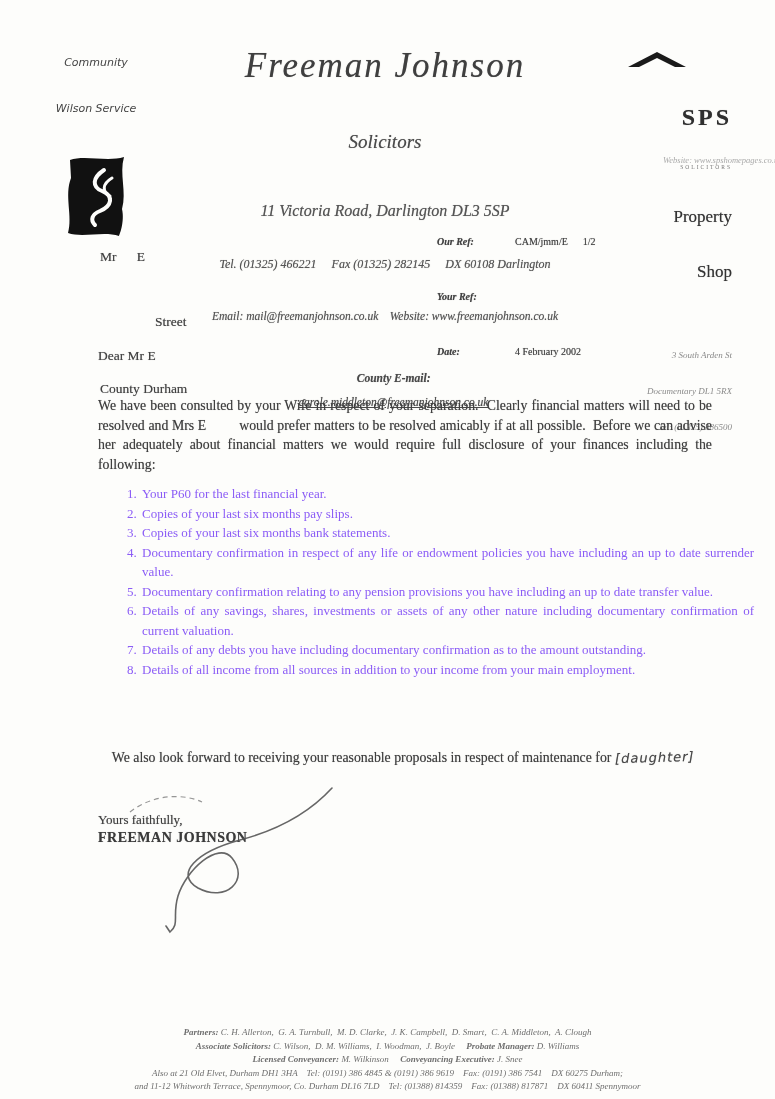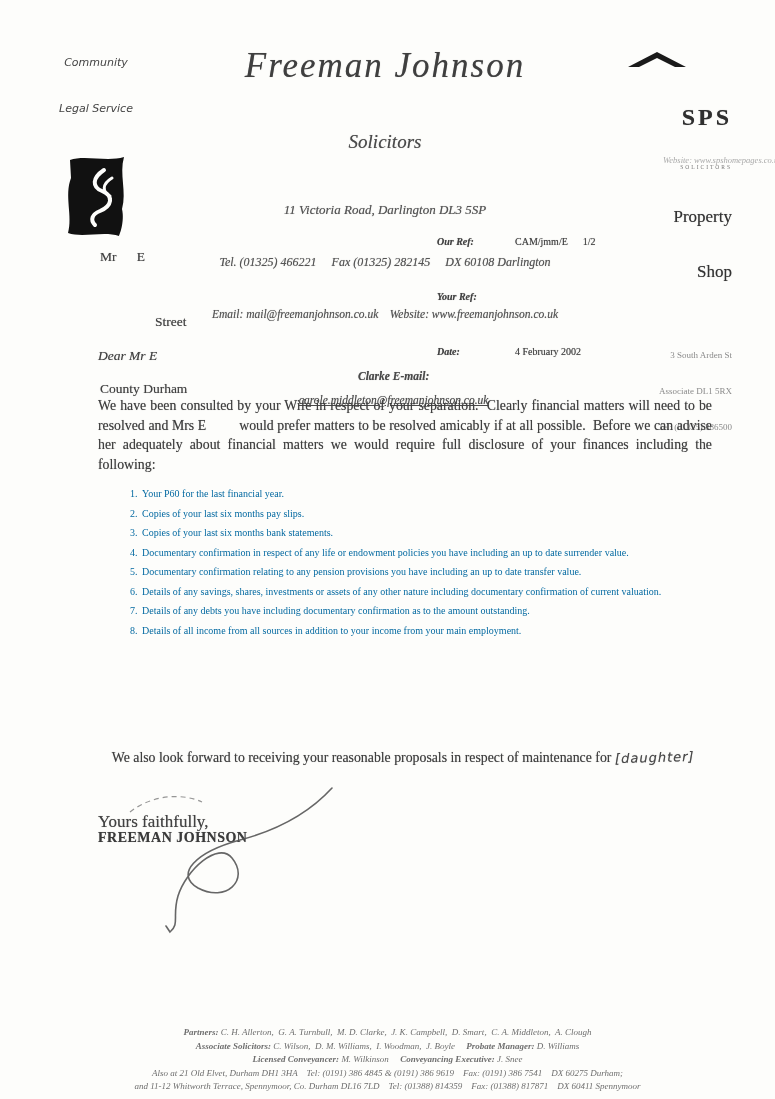--- a/index.html
+++ b/index.html
@@ -18,102 +18,102 @@
   .abs{position:absolute;}
 
   
   .cls-box{left:36px;top:22px;width:120px;text-align:center;}
   .cls-label{font-family:"DejaVu Sans",sans-serif;font-style:italic;font-size:11px;line-height:10px;color:#444;}
   .cls-blob{margin:4px auto 0;display:block;}
 
   .firm-block{left:150px;top:10px;width:470px;text-align:center;}
   .firm-name{font-size:35px;font-style:italic;letter-spacing:2px;color:#3f3f3f;line-height:40px;}
   .firm-type{font-size:19px;font-style:italic;color:#4a4a4a;margin-top:9px;}
-  .firm-addr{font-size:13px;font-style:italic;color:#555;margin-top:13px;}
+  .firm-addr{font-size:16px;font-style:italic;color:#555;margin-top:13px;}
   .firm-tel{font-size:12px;font-style:italic;color:#555;margin-top:1px;}
   .firm-email{font-size:11.5px;font-style:italic;color:#555;margin-top:2px;}
   .firm-direct{font-size:11.5px;font-style:italic;color:#4a4a4a;margin-top:2px;}
   .firm-direct .lbl{font-weight:bold;}
   .firm-direct .eml{text-decoration:underline;font-style:italic;}
 
   .sps-box{left:582px;top:16px;width:150px;text-align:right;}
   .sps-roof{display:block;margin:0 auto;}
   .sps-name{font-size:24px;letter-spacing:3px;font-weight:bold;color:#2f2f2f;line-height:22px;}
   .sps-solicitors{font-size:5.5px;letter-spacing:2px;color:#777;line-height:7px;}
   .sps-prop{font-size:17px;color:#333;line-height:19px;}
-  .sps-addr{font-size:9px;color:#8a8a8a;line-height:12px;margin-top:8px;}
+  .sps-addr{font-size:9px;font-style:italic;color:#8a8a8a;line-height:12px;margin-top:8px;}
   .sps-web{left:552px;top:155px;width:230px;font-size:8.5px;font-style:italic;color:#a9a9a9;text-align:right;}
 
   
   .recipient{left:100px;top:214px;font-size:13.5px;line-height:17px;color:#424242;}
   .recipient .street{margin-left:55px;margin-top:14px;}
   .recipient .county{margin-top:16px;}
   .refs{left:437px;top:214px;font-size:10px;color:#424242;}
   .refs .row{display:flex;margin-bottom:22px;}
   .refs .lbl{font-style:italic;font-weight:bold;width:78px;}
   .refs .val{}
 
   
   .body-text{left:98px;width:614px;font-size:13.8px;line-height:19.5px;color:#3e3e3e;text-align:justify;}
-  .salutation{left:98px;top:348px;font-size:13.5px;color:#424242;font-style:italic;}
+  .salutation{left:98px;top:348px;font-size:13.5px;color:#424242;}
   .para1{top:396px;}
   ol.disclosure{left:98px;top:484px;width:614px;margin:0;padding:0 0 0 42px;}
-  ol.disclosure li{font-size:10px;line-height:19.5px;text-align:justify;color:#0369a1;margin:0;padding-left:2px;}
+  ol.disclosure li{font-size:13px;line-height:19.5px;text-align:justify;color:#8b5cf6;margin:0;padding-left:2px;}
   .para2{top:728px;width:648px;text-align:left;}
   .handwritten{font-family:"DejaVu Sans",sans-serif;font-style:italic;font-size:13px;color:#4a4a4a;letter-spacing:1px;display:inline-block;transform:rotate(-1.5deg);}
   .para3{top:762px;}
-  .closing{left:98px;top:812px;font-size:17px;color:#424242;}
+  .closing{left:98px;top:812px;font-size:13px;color:#424242;}
   .sig-name{left:98px;top:830px;font-size:14px;font-weight:bold;letter-spacing:.5px;color:#3a3a3a;}
 
   .signature{left:100px;top:786px;}
 
   
   .footer{left:30px;top:990px;width:715px;text-align:center;font-style:italic;color:#6e6e6e;}
   .footer-line{font-size:9px;line-height:13.5px;}
   .footer-line .fbold{font-weight:bold;}
 </style>
 </head>
 <body>
 
 <div class="page">
 
   <div class="abs cls-box">
     <div class="cls-label">Community</div>
-    <div class="cls-label">Legal Service</div>
+    <div class="cls-label">Wilson Service</div>
     <svg class="cls-blob" width="68" height="86" viewBox="0 0 68 86">
       <path d="M8,6 C22,1 46,8 62,3 C57,20 65,38 60,55 C63,68 57,82 57,82 C42,77 20,84 6,79 C11,62 2,42 9,24 Z" fill="#111"></path>
       <path d="M42,16 C30,24 30,33 40,37 C52,42 50,52 38,57 C30,60 28,66 33,71" fill="none" stroke="#fdfdfb" stroke-width="4" stroke-linecap="round"></path>
       <path d="M50,24 C40,30 40,38 48,42" fill="none" stroke="#fdfdfb" stroke-width="3" stroke-linecap="round"></path>
     </svg>
   </div>
 
   <div class="abs firm-block">
     <div class="firm-name scantext">Freeman Johnson</div>
     <div class="firm-type scantext">Solicitors</div>
     <div class="firm-addr scantext">11 Victoria Road, Darlington DL3 5SP</div>
     <div class="firm-tel scantext">Tel. (01325) 466221     Fax (01325) 282145     DX 60108 Darlington</div>
     <div class="firm-email scantext">Email: mail@freemanjohnson.co.uk    Website: www.freemanjohnson.co.uk</div>
     <div class="firm-direct scantext">
-      <span class="lbl">Clarke E-mail:</span>
+      <span class="lbl">County E-mail:</span>
       <span> </span>
       <span class="eml">carole.middleton@freemanjohnson.co.uk</span>
     </div>
   </div>
 
   <div class="abs sps-box">
     <svg class="sps-roof" width="62" height="18" viewBox="0 0 62 18">
       <path d="M31,0 L2,15 L13,15 L31,6 L49,15 L60,15 Z" fill="#1a1a1a"></path>
     </svg>
     <div class="sps-name scantext">SPS</div>
     <div class="sps-solicitors">SOLICITORS</div>
     <div class="sps-prop scantext">Property</div>
     <div class="sps-prop scantext">Shop</div>
     <div class="sps-addr">
       <div>3 South Arden St</div>
-      <div>Associate DL1 5RX</div>
+      <div>Documentary DL1 5RX</div>
       <div>Tel: (01325) 386500</div>
     </div>
   </div>
   <div class="abs sps-web">Website: www.spshomepages.co.uk</div>
 
   <div class="abs recipient scantext">
     <div>Mr      E</div>
     <div class="street">Street</div>
     <div class="county">County Durham</div>
   </div>

